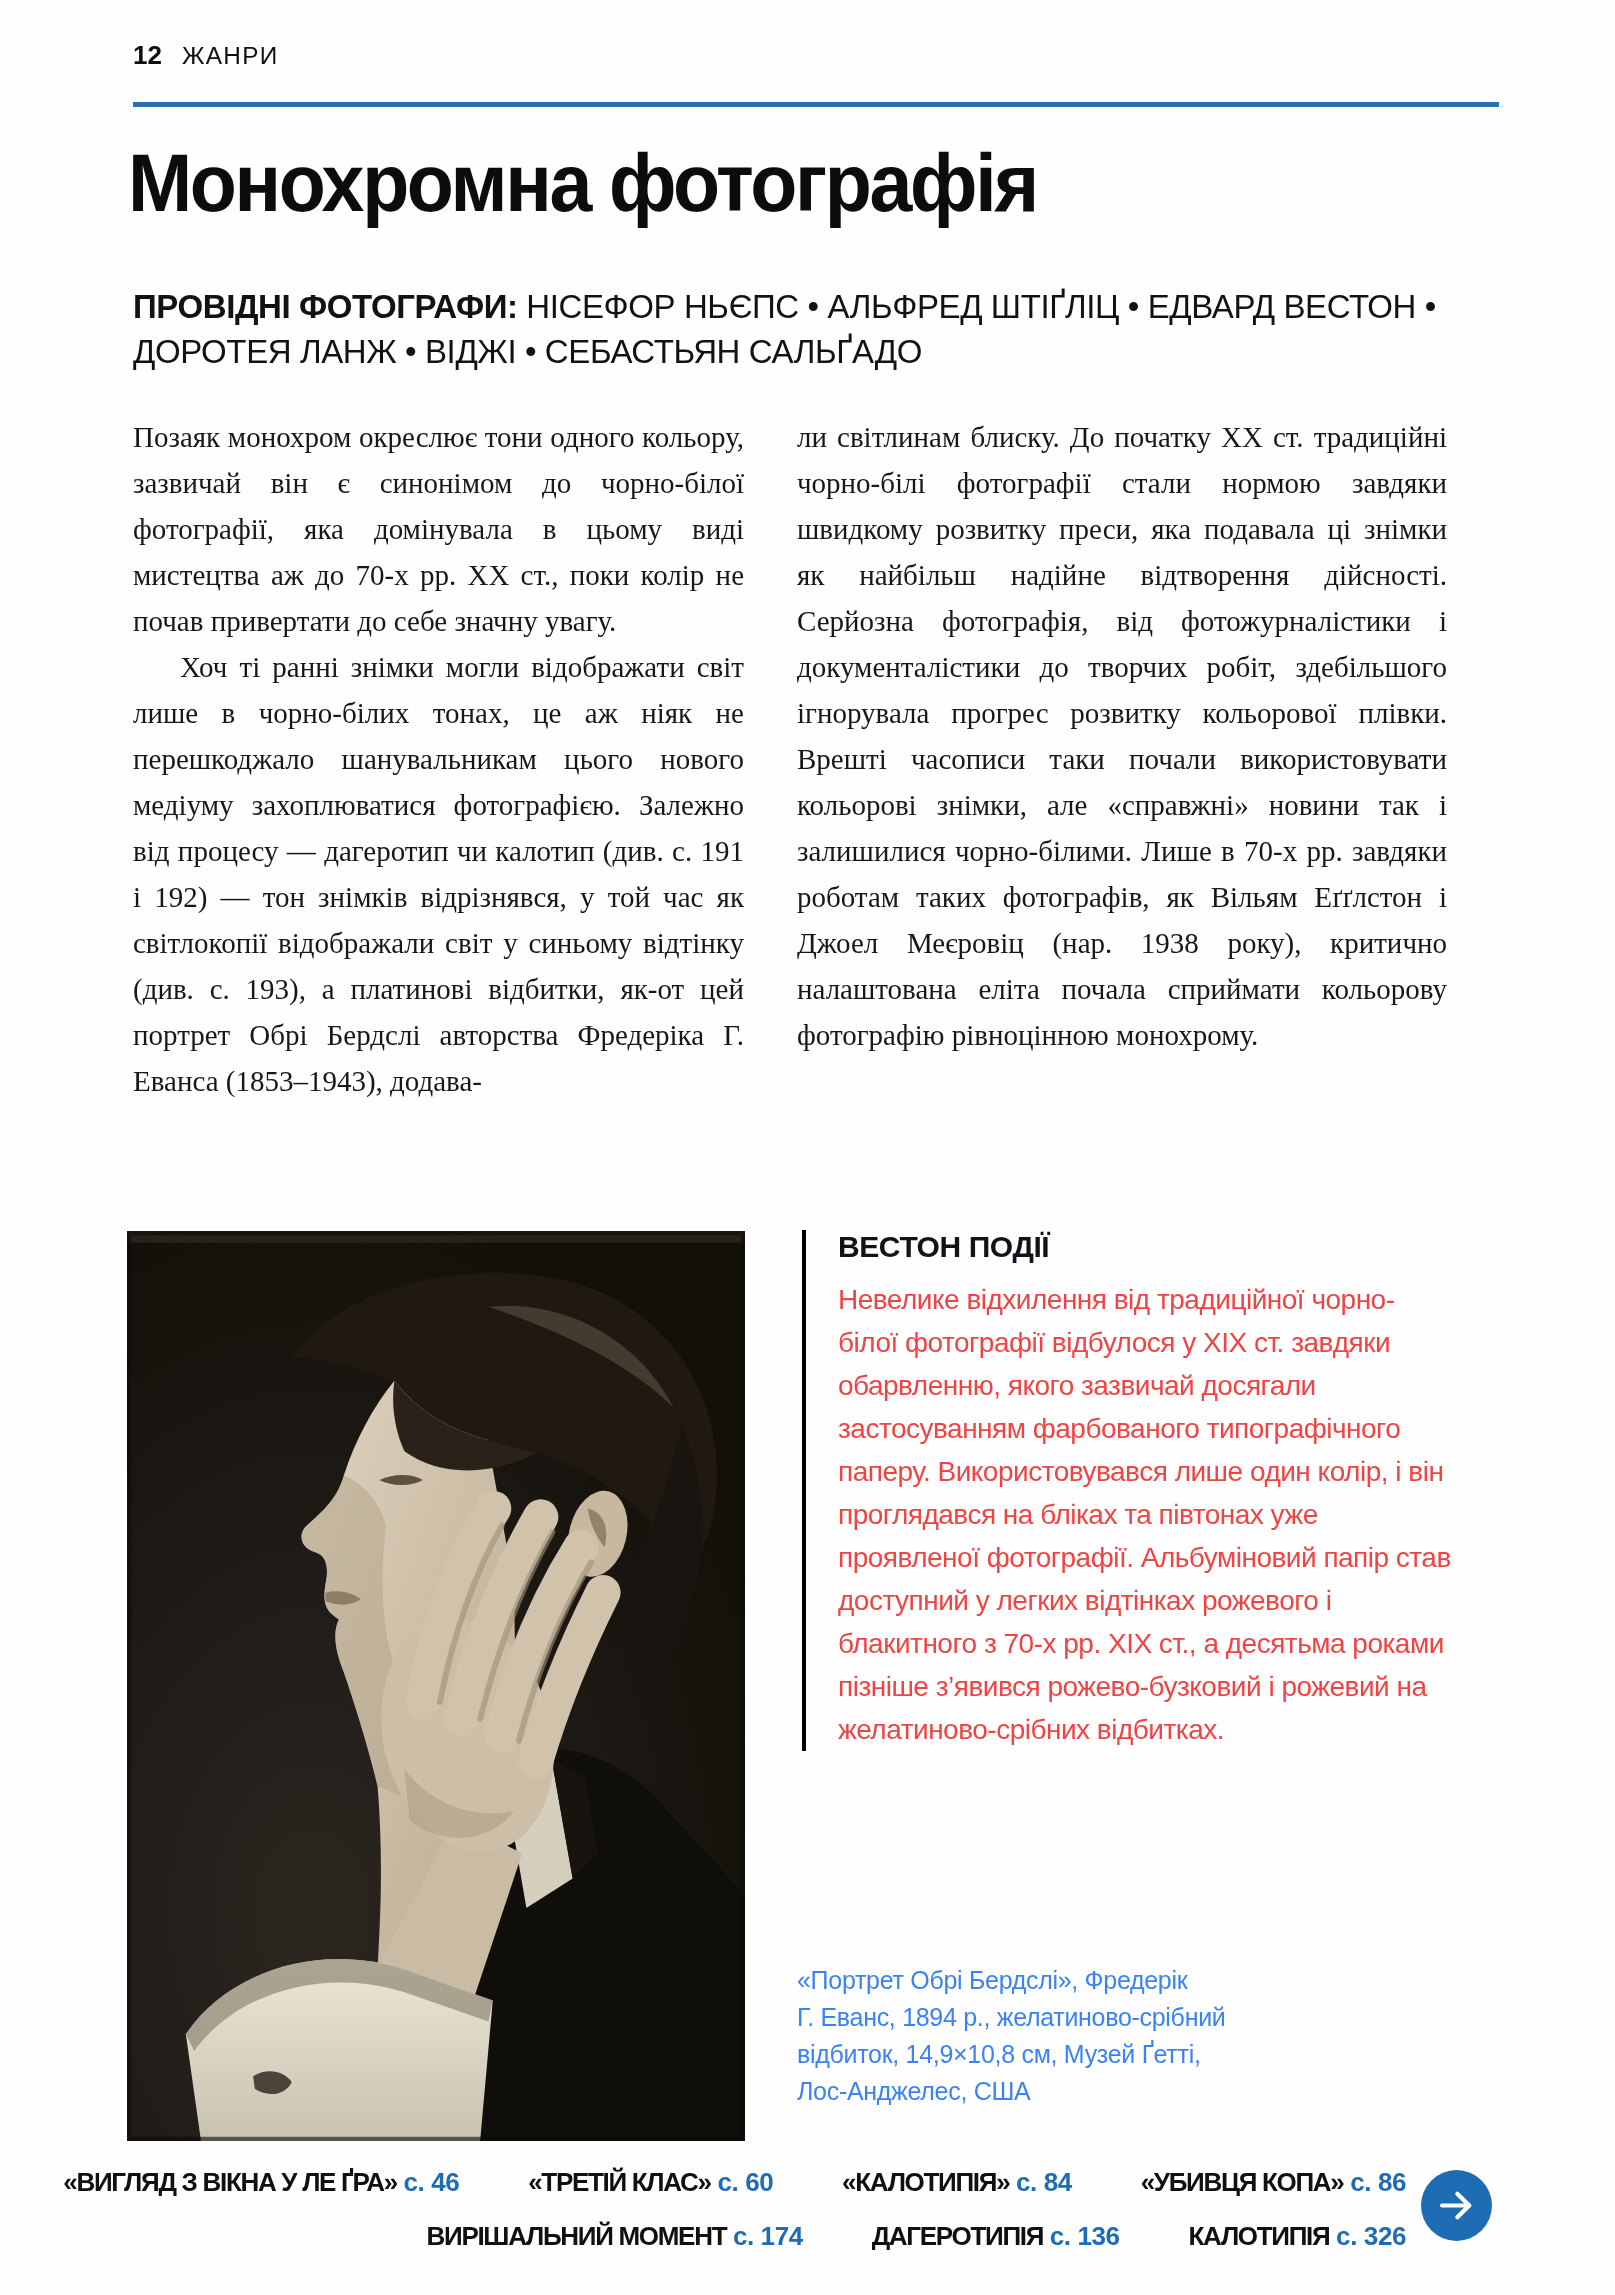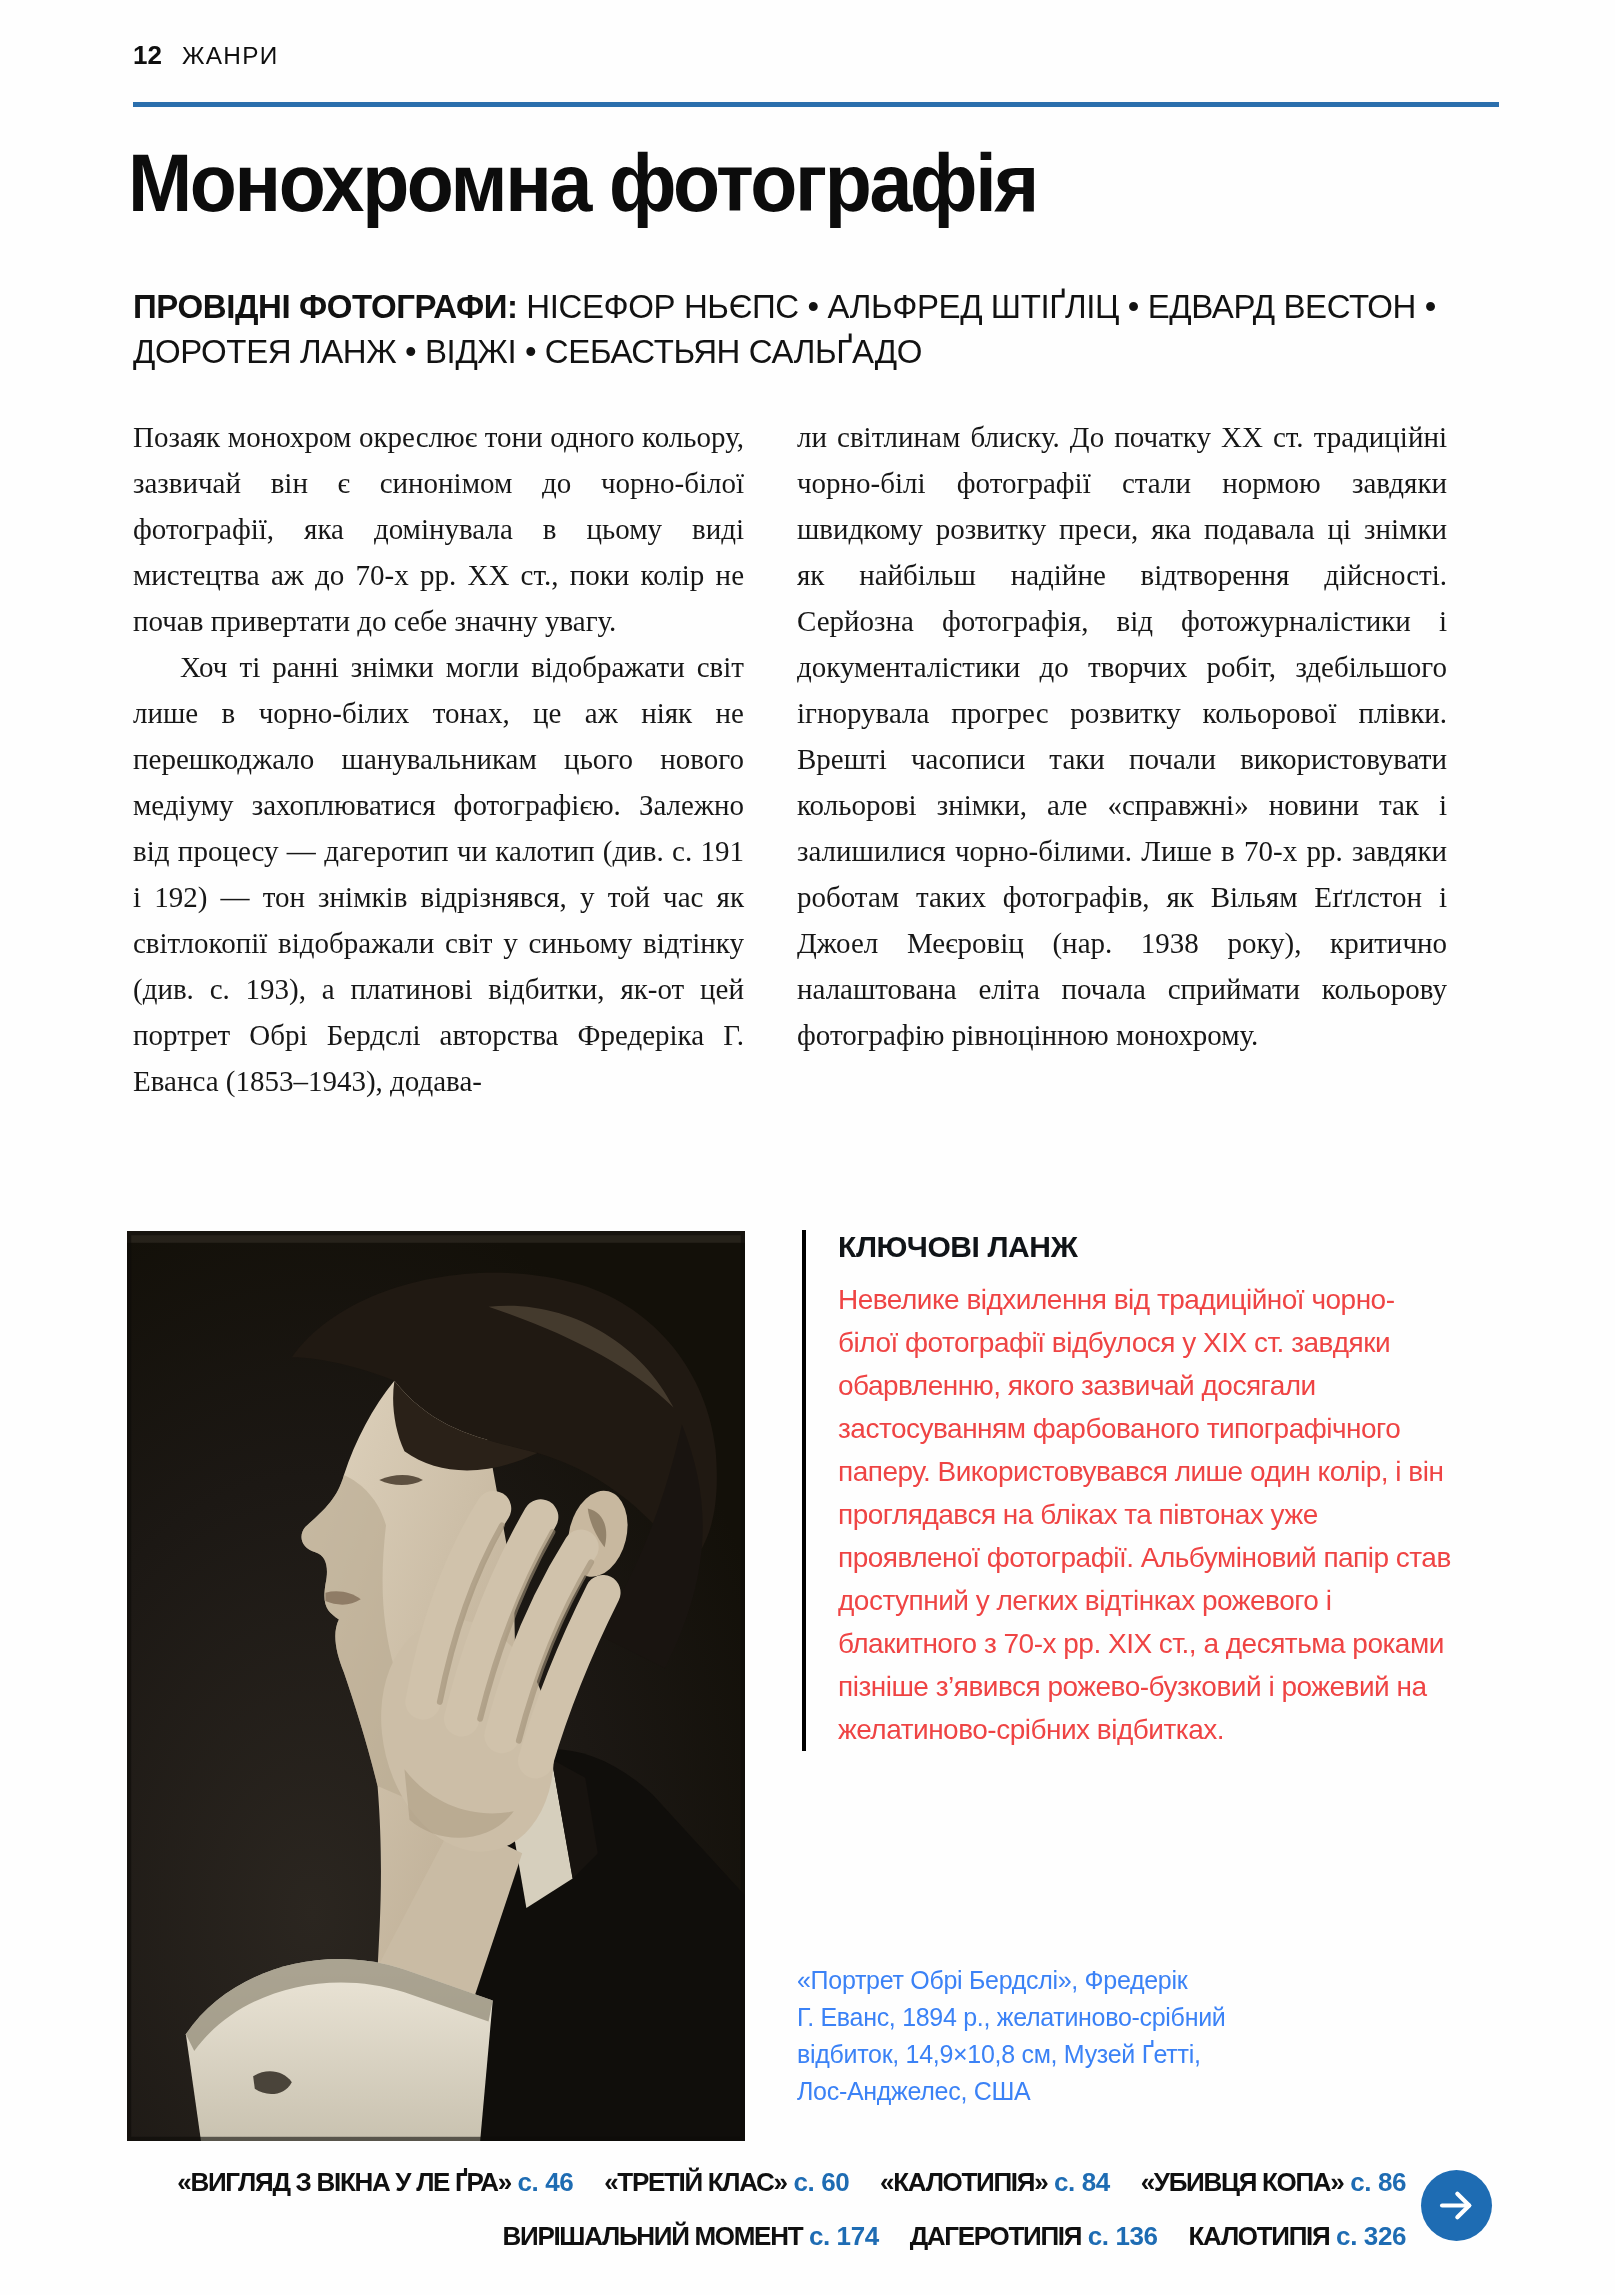--- a/index.html
+++ b/index.html
@@ -46,21 +46,21 @@
   
   .caption{position:absolute;left:797px;top:1962px;width:538px;font-size:25px;line-height:37px;
            color:#3b82f6;letter-spacing:-0.3px;white-space:pre-line;}
 
   
   .fline{position:absolute;right:209px;white-space:nowrap;text-align:right;font-size:26px;color:#0f0f0f;}
   .fline1{top:2167px;}
   .fline2{top:2221px;}
   .fi{margin-left:23.6px;}
   .fi:first-child{margin-left:0;}
-  .ft{font-weight:600;letter-spacing:-1.3px;color:#101010;}
+  .ft{font-weight:600;letter-spacing:-1.3px;color:#101010;margin-left:38px;}
   .fp{font-weight:800;color:var(--accent-blue,#1e6cb3);margin-left:6.7px;letter-spacing:-0.4px;}
 
   .nextbtn{position:absolute;left:1421px;top:2170px;width:71px;height:71px;border-radius:50%;
            background:var(--accent-blue,#1e6cb3);display:flex;align-items:center;justify-content:center;cursor:pointer;}
 </style>
 </head>
 <body>
 
 <div class="page">
 
@@ -155,21 +155,21 @@
 
       <path d="M70 955 C120 880 230 845 330 878 L435 915 L420 1082 L88 1082 Z" fill="url(#cuffG)"></path>
       <path d="M70 955 C120 880 230 845 330 878 L435 915 L430 940 L330 905 C235 875 130 905 80 975 Z" fill="#8e8774" opacity=".7"></path>
       <path d="M150 1005 C166 995 186 998 196 1012 C188 1028 166 1030 152 1020 Z" fill="#4a443a"></path>
 
       <rect x="0" y="0" width="735" height="1082" fill="none" stroke="#0d0b08" stroke-width="10" opacity=".6"></rect>
     </svg>
   </div>
 
   <aside class="keyevents">
-    <h3>КЛЮЧОВІ ЛАНЖ</h3>
+    <h3>ВЕСТОН ПОДІЇ</h3>
     <div class="ketext">Невелике відхилення від традиційної чорно-білої фотографії відбулося у XIX ст. завдяки обарвленню, якого зазвичай досягали застосуванням фарбованого типографічного паперу. Використовувався лише один колір, і він проглядався на бліках та півтонах уже проявленої фотографії. Альбуміновий папір став доступний у легких відтінках рожевого і блакитного з 70-х рр. XIX ст., а десятьма роками пізніше з’явився рожево-бузковий і рожевий на желатиново-срібних відбитках.</div>
   </aside>
 
   <div class="caption">«Портрет Обрі Бердслі», Фредерік
 Г. Еванс, 1894 р., желатиново-срібний
 відбиток, 14,9×10,8 см, Музей Ґетті,
 Лос-Анджелес, США</div>
 
   <div class="fline fline1">
     <span class="fi"><span class="ft">«ВИГЛЯД З ВІКНА У ЛЕ ҐРА»</span><span class="fp">с. 46</span></span>

